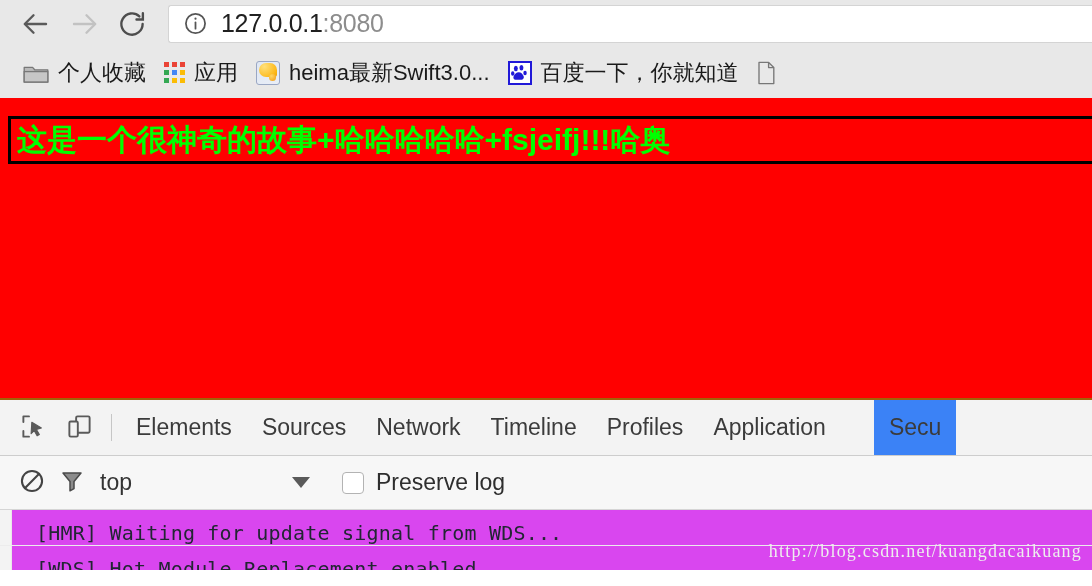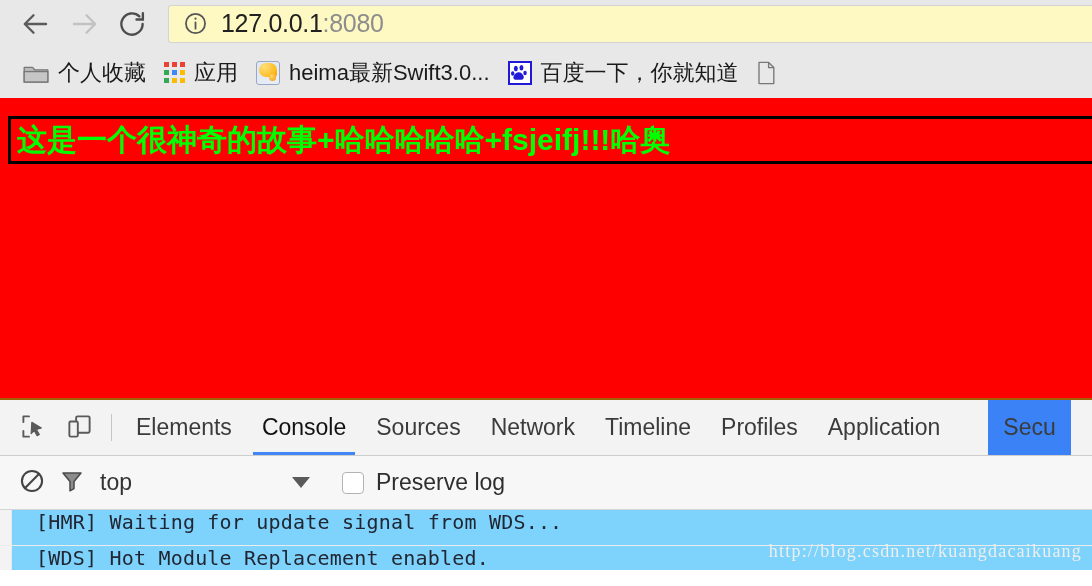--- a/index.html
+++ b/index.html
@@ -31,21 +31,21 @@
     background: transparent; border: none;
     cursor: pointer;
   }
   .nav-btn svg { display: block; }
 
   #omnibox {
     flex: 1;
     height: 38px;
     margin-left: 12px;
     margin-right: 0;
-    background: #fef9c3;
+    background: #ffffff;
     border: 1px solid #d4d4d4;
     border-top-left-radius: 3px;
     border-bottom-left-radius: 3px;
     border-right: none;
     display: flex;
     align-items: center;
     padding-left: 14px;
   }
   #security-icon { margin-right: 13px; display:flex; align-items:center; }
   #url-text {
@@ -262,23 +262,23 @@
 
   
   #console-messages {
     flex: 1;
     overflow: hidden;
     position: relative;
   }
   .console-row {
     height: 36px;
     display: flex;
-    align-items: flex-start;
+    align-items: flex-end;
     border-bottom: 1px solid #ececec;
-    background: #7dd3fc;
+    background: #d946ef;
   }
   .console-gutter {
     width: 12px;
     align-self: stretch;
     background: #f3f3f3;
     border-right: 1px solid #e8e8e8;
     flex: none;
   }
   .console-text {
     font-family: "DejaVu Sans Mono", monospace;
@@ -433,23 +433,20 @@
           <rect x="3" y="7.5" width="7.5" height="13.5" rx="1.2" fill="#f3f3f3"></rect>
         </svg>
       </span>
     </button>
 
     <div id="dt-divider"></div>
 
     <div class="dt-tab">
       <span>Elements</span>
     </div>
-    <div class="dt-tab active">
-      <span>Console</span>
-    </div>
     <div class="dt-tab">
       <span>Sources</span>
     </div>
     <div class="dt-tab">
       <span>Network</span>
     </div>
     <div class="dt-tab">
       <span>Timeline</span>
     </div>
     <div class="dt-tab">

